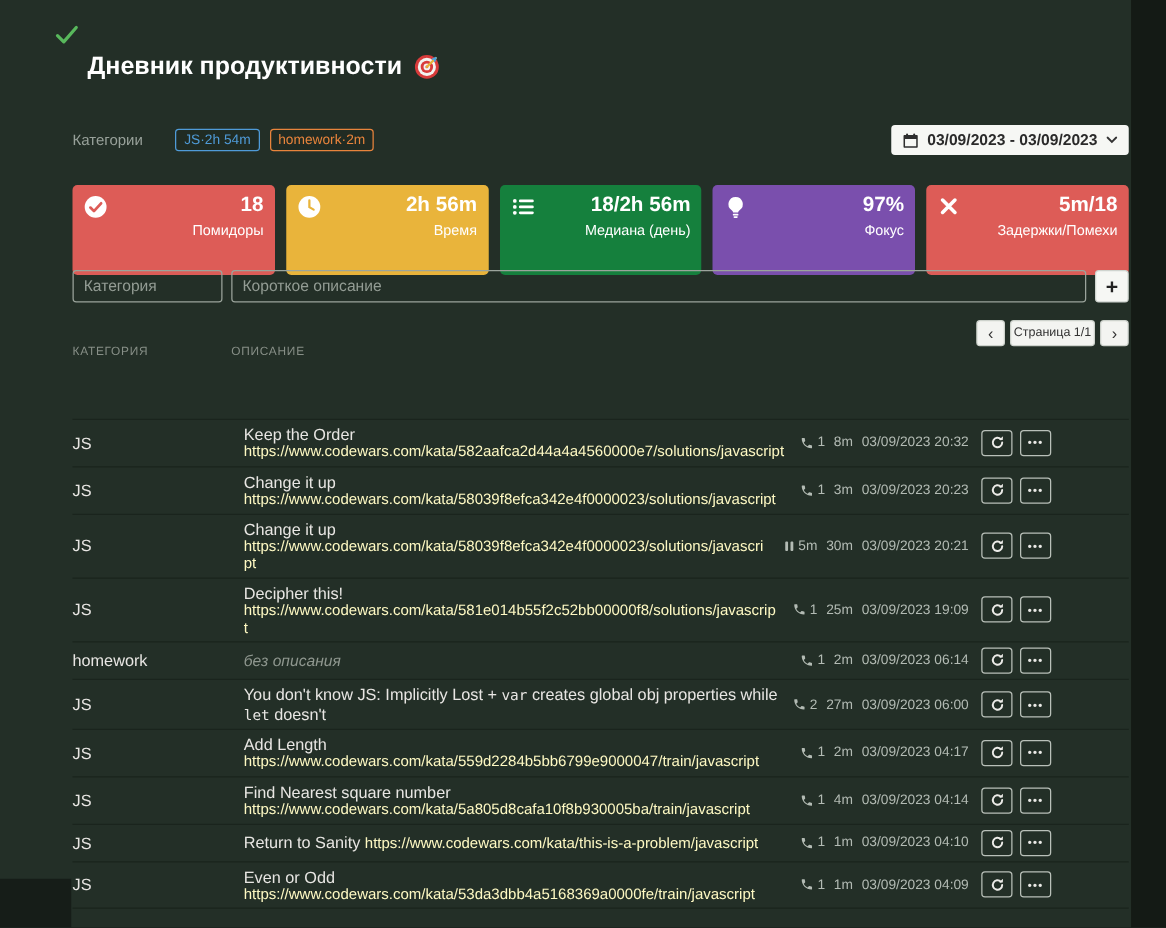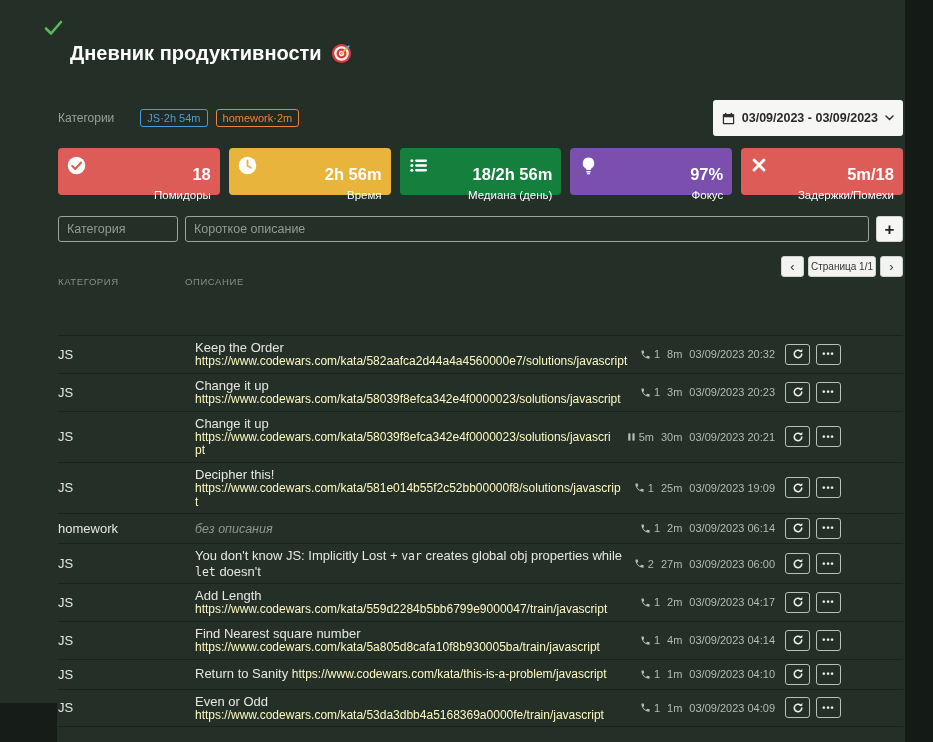--- a/index.html
+++ b/index.html
@@ -15,26 +15,26 @@
 
   
   .logo-check { position:absolute; left:44px; top:20px; }
   .page-title { position:absolute; left:70px; top:42px; color:#fff; font-size:20px; font-weight:bold;
     display:flex; align-items:center; gap:9px; }
 
   
   .filter-bar { position:absolute; left:58px; top:100px; width:845px; display:flex; align-items:center; gap:26px; }
   .categories-label { font-size:12px; color:#98a19a; }
   .tag { border:1px solid; border-radius:3px; padding:2px 6px; font-size:11px; cursor:pointer; background:rgba(0,0,0,0.08); }
-  .date-picker { margin-left:auto; background:#f6f7f4; border-radius:3px; height:36px; display:flex;
+  .date-picker { margin-left:auto; background:#f6f7f4; border-radius:3px; height:24px; display:flex;
     align-items:center; gap:7px; padding:0 9px; color:#2a2a2a; font-size:12.5px; font-weight:bold; cursor:pointer; }
 
   
   .cards { position:absolute; left:58px; top:148px; width:845px; display:flex; gap:9px; }
-  .card { flex:1; height:47px; border-radius:4px; position:relative; padding:17px 9px; color:#fff; }
+  .card { flex:1; height:72px; border-radius:4px; position:relative; padding:7px 9px; color:#fff; }
   .card-icon { position:absolute; left:9px; top:8px; width:19px; height:19px; }
   .card-value { text-align:right; font-size:16.5px; font-weight:bold; line-height:1.1; }
   .card-label { text-align:right; font-size:11.5px; margin-top:6px; }
 
   
   .entry-row { position:absolute; left:58px; top:216px; width:845px; display:flex; gap:7px; }
   .text-input { background:transparent; border:1px solid #9ba49c; border-radius:3px; height:26px;
     padding:0 8px; color:#e6e9e4; font-size:12.5px; outline:none; }
   .text-input::placeholder { color:#939c94; }
   .input-category { width:120px; }

